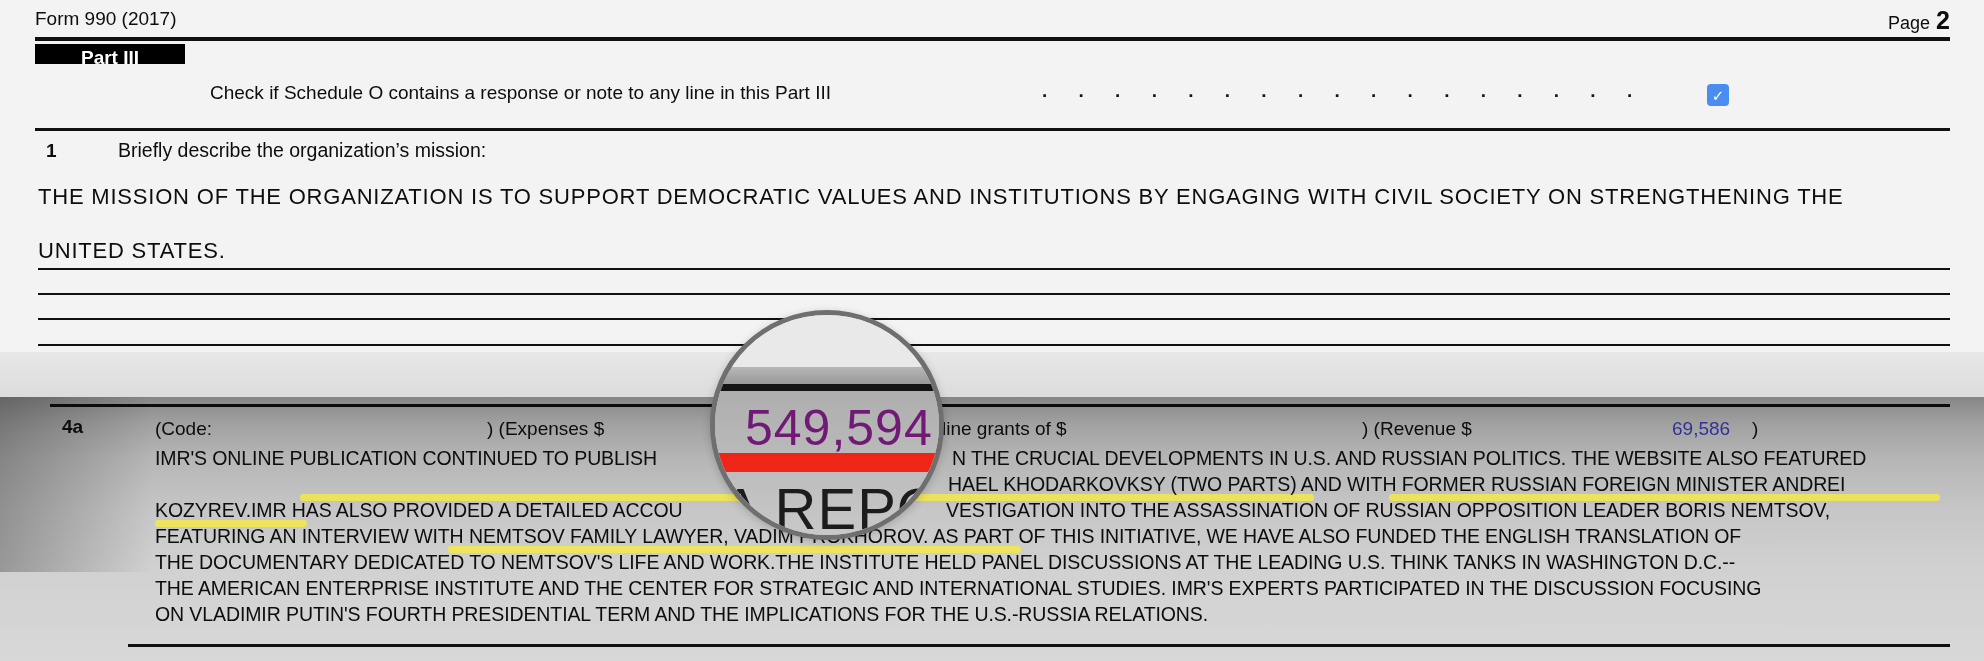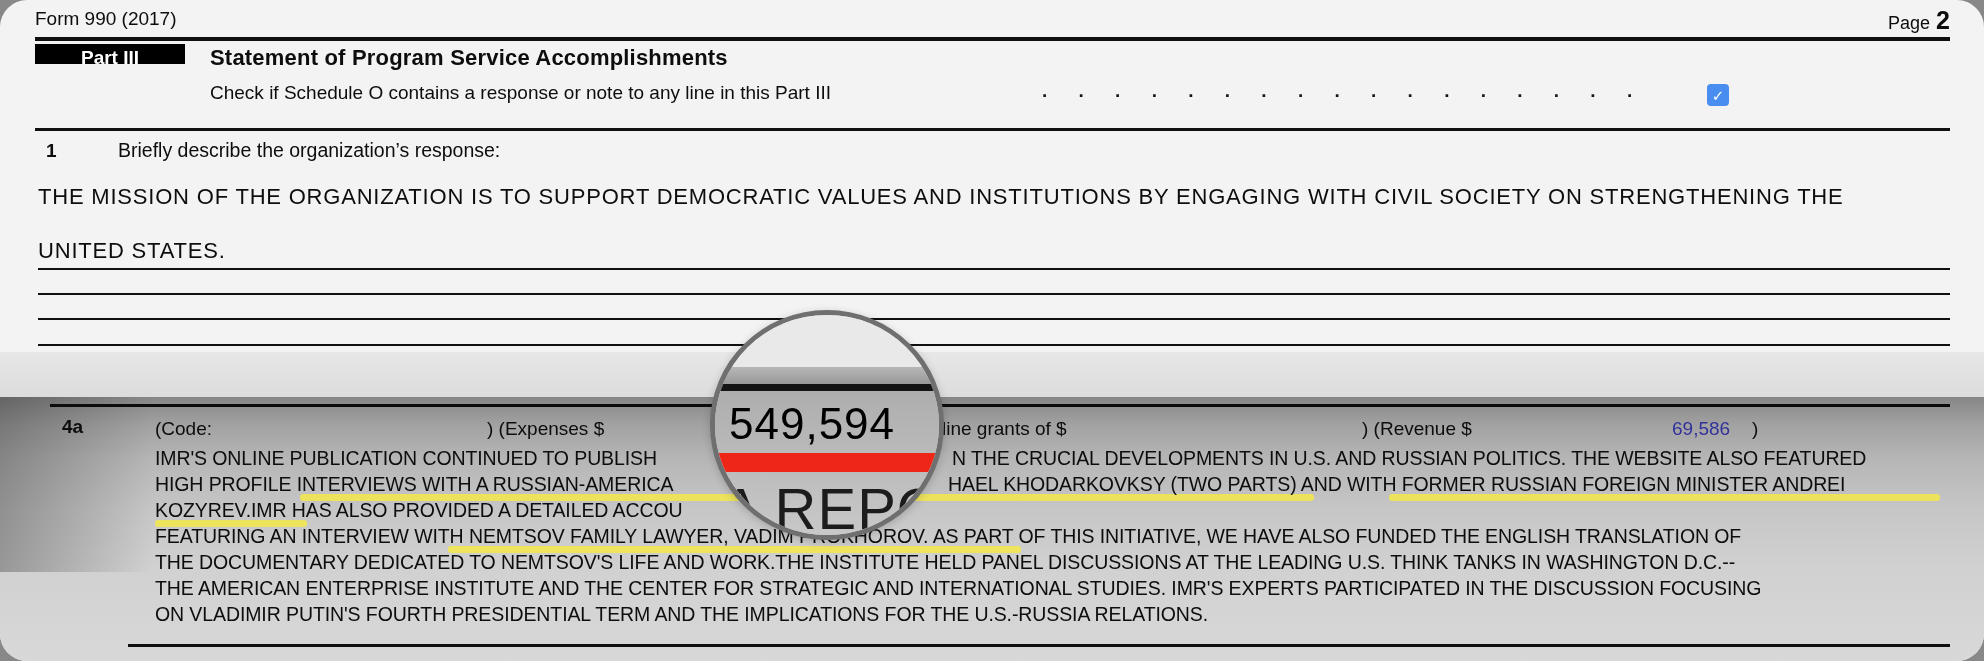--- a/index.html
+++ b/index.html
@@ -1,21 +1,20 @@
 <!DOCTYPE html>
 <html><head>
 <meta charset="utf-8">
 <style>
   html,body{margin:0;padding:0;background:#888;}
   #stage{
     position:relative;width:1984px;height:661px;overflow:hidden;
     background:#f3f3f3;
     font-family:"Liberation Sans","DejaVu Sans",sans-serif;
     color:#0d0d0d;
-    border-radius:27px;
   }
   .abs{position:absolute;white-space:nowrap;}
   .rule{position:absolute;background:#101010;}
   
   .form-title{left:35px;top:8px;font-size:19px;}
   .page-wrap{right:34px;top:6px;display:flex;align-items:baseline;gap:6px;}
   .page-label{font-size:18px;}
   .page-num{font-size:25px;font-weight:bold;}
   .part-box{left:35px;top:44px;width:150px;height:20px;background:#000;color:#fff;
     font-size:19px;font-weight:bold;text-align:center;line-height:28px;}
@@ -45,48 +44,47 @@
   
   .loupe{position:absolute;left:710px;top:310px;width:224px;height:220px;
     border:5px solid #6f6f6f;border-radius:50%;overflow:hidden;
     background:#e9e9e9;box-shadow:inset 0 0 18px rgba(0,0,0,.28),0 2px 8px rgba(0,0,0,.18);}
   .loupe .l-top{position:absolute;left:0;top:0;width:100%;height:52px;background:#e9e9e9;}
   .loupe .l-band{position:absolute;left:0;top:52px;width:100%;height:17px;
     background:linear-gradient(180deg,#b7b7b7,#999);}
   .loupe .l-black{position:absolute;left:0;top:69px;width:100%;height:7px;background:#141414;}
   .loupe .l-low{position:absolute;left:0;top:76px;width:100%;height:148px;
     background:linear-gradient(180deg,#aeaeae,#c9c9c9);}
-  .loupe .l-value{position:absolute;left:14px;top:84px;font-size:44px;color:#000000;letter-spacing:1px;}
+  .loupe .l-value{position:absolute;left:30px;top:84px;font-size:50px;color:#701a75;letter-spacing:1px;}
   .loupe .l-red{position:absolute;left:-12px;top:138px;width:260px;height:19px;background:#ee2617;}
   .loupe .l-reveal{position:absolute;left:6px;top:160px;font-size:58px;color:#1c1c1c;letter-spacing:1px;white-space:nowrap;}
 </style>
 </head>
 <body>
 
 <div id="stage">
 
   <div class="abs form-title">Form 990 (2017)</div>
   <div class="abs page-wrap">
     <span class="page-label">Page</span>
     <span class="page-num">2</span>
   </div>
   <div class="rule" style="left:35px;top:37px;width:1915px;height:4px;"></div>
 
   <div class="abs part-box">Part III</div>
-  <div class="abs part-title">Statement of Program Service Accomplishments</div>
 
   <div class="abs check-row">Check if Schedule O contains a response or note to any line in this Part III</div>
   <div class="abs dots">. . . . . . . . . . . . . . . . .</div>
   <div class="abs checkbox">
     <span>✓</span>
   </div>
   <div class="rule" style="left:35px;top:128px;width:1915px;height:3px;"></div>
 
   <div class="abs num" style="left:46px;top:140px;">1</div>
-  <div class="abs mission-prompt">Briefly describe the organization’s response:</div>
+  <div class="abs mission-prompt">Briefly describe the organization’s mission:</div>
 
   <div class="abs mission" style="top:184px;">THE MISSION OF THE ORGANIZATION IS TO SUPPORT DEMOCRATIC VALUES AND INSTITUTIONS BY ENGAGING WITH CIVIL SOCIETY ON STRENGTHENING THE</div>
   <div class="abs mission" style="top:238px;">UNITED STATES.</div>
 
   <div class="rule" style="left:38px;top:268px;width:1912px;height:2px;"></div>
   <div class="rule" style="left:38px;top:293px;width:1912px;height:2px;"></div>
   <div class="rule" style="left:38px;top:318px;width:1912px;height:2px;"></div>
   <div class="rule" style="left:38px;top:344px;width:1912px;height:2px;"></div>
 
   <div class="band"></div>
@@ -102,23 +100,23 @@
   <div class="abs row4a bluev" style="left:1672px;top:418px;">69,586</div>
   <div class="abs row4a" style="left:1752px;top:418px;">)</div>
 
   <div class="hl" style="left:300px;top:494px;width:1014px;"></div>
   <div class="hl" style="left:1389px;top:494px;width:551px;"></div>
   <div class="hl" style="left:155px;top:520px;width:152px;"></div>
   <div class="hl" style="left:448px;top:546px;width:573px;"></div>
 
   <div class="abs para" style="left:155px;top:447px;text-align:right;">IMR'S ONLINE PUBLICATION CONTINUED TO PUBLISH</div>
   <div class="abs para" style="left:952px;top:447px;">N THE CRUCIAL DEVELOPMENTS IN U.S. AND RUSSIAN POLITICS. THE WEBSITE ALSO FEATURED</div>
-  <div class="abs para" style="left:155px;top:473px;">HIGH PROFILE INTERVIEWS WITH A RUSSIAN-AMERICA</div>
   <div class="abs para" style="left:948px;top:473px;">HAEL KHODARKOVKSY (TWO PARTS) AND WITH FORMER RUSSIAN FOREIGN MINISTER ANDREI</div>
   <div class="abs para" style="left:155px;top:499px;">KOZYREV.IMR HAS ALSO PROVIDED A DETAILED ACCOU</div>
+  <div class="abs para" style="left:946px;top:499px;">VESTIGATION INTO THE ASSASSINATION OF RUSSIAN OPPOSITION LEADER BORIS NEMTSOV,</div>
   <div class="abs para" style="left:155px;top:525px;">FEATURING AN INTERVIEW WITH NEMTSOV FAMILY LAWYER, VADIM PROKHOROV. AS PART OF THIS INITIATIVE, WE HAVE ALSO FUNDED THE ENGLISH TRANSLATION OF</div>
   <div class="abs para" style="left:155px;top:551px;">THE DOCUMENTARY DEDICATED TO NEMTSOV'S LIFE AND WORK.THE INSTITUTE HELD PANEL DISCUSSIONS AT THE LEADING U.S. THINK TANKS IN WASHINGTON D.C.--</div>
   <div class="abs para" style="left:155px;top:577px;">THE AMERICAN ENTERPRISE INSTITUTE AND THE CENTER FOR STRATEGIC AND INTERNATIONAL STUDIES. IMR'S EXPERTS PARTICIPATED IN THE DISCUSSION FOCUSING</div>
   <div class="abs para" style="left:155px;top:603px;">ON VLADIMIR PUTIN'S FOURTH PRESIDENTIAL TERM AND THE IMPLICATIONS FOR THE U.S.-RUSSIA RELATIONS.</div>
 
   <div class="rule" style="left:128px;top:644px;width:1822px;height:3px;"></div>
 
   <div class="loupe">
     <div class="l-top"></div>
     <div class="l-band"></div>

